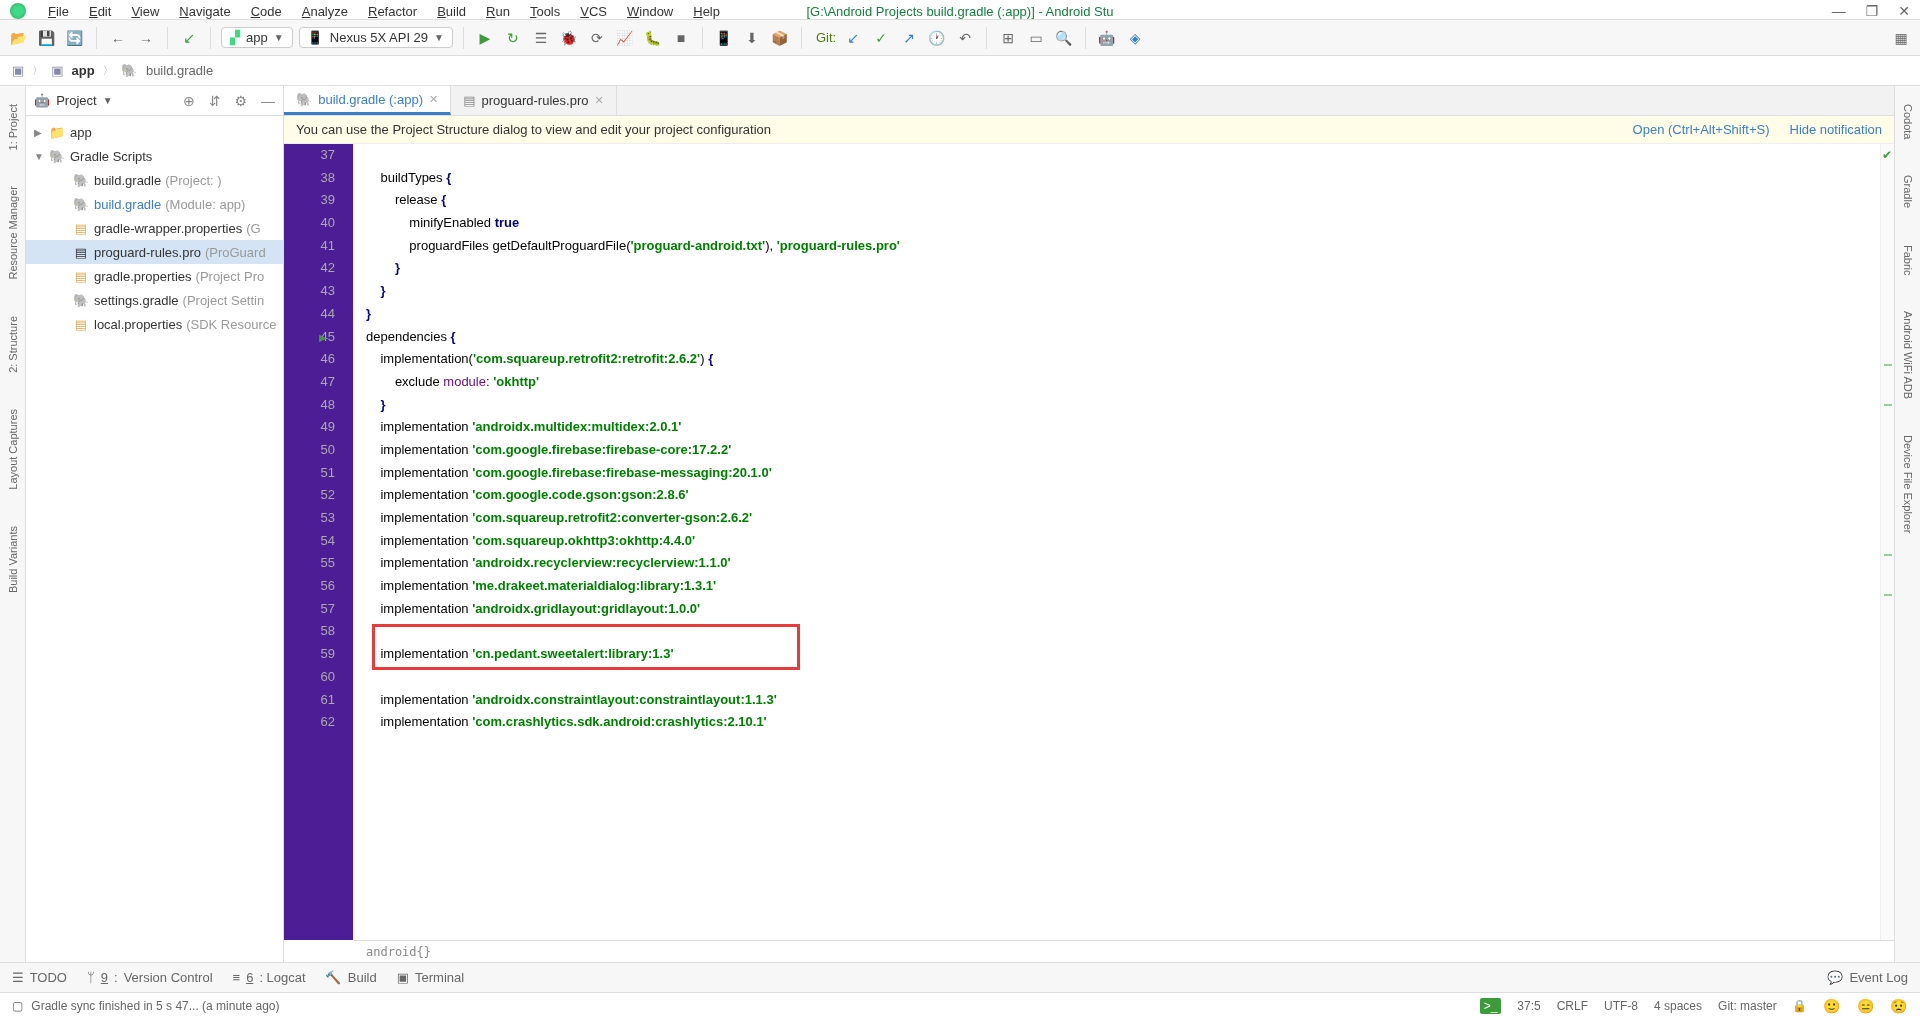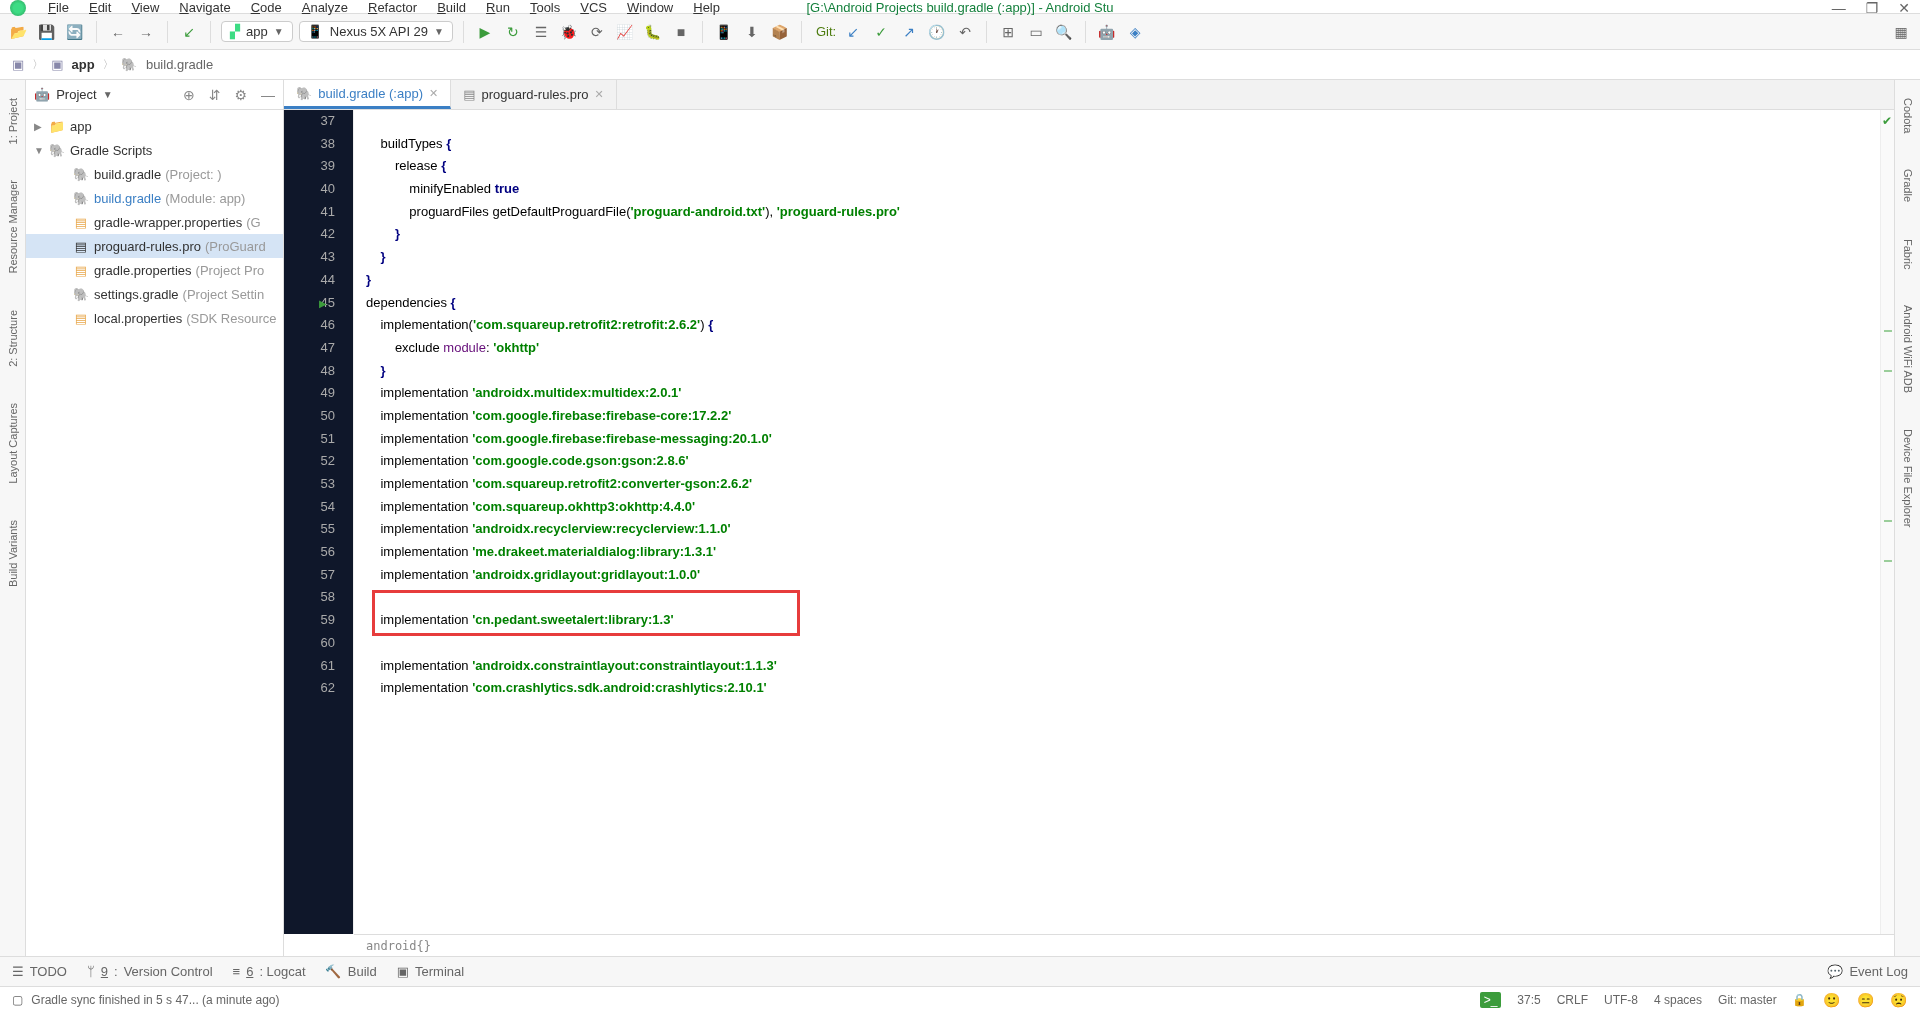--- a/index.html
+++ b/index.html
@@ -1,18 +1,18 @@
 <!DOCTYPE html>
 <html><head>
 <meta charset="utf-8">
 <style>
 * { margin: 0; padding: 0; box-sizing: border-box; font-family: "Segoe UI", Arial, sans-serif; }
 body { width: 1920px; height: 1028px; background: #fff; overflow: hidden; font-size: 13px; color: #333; }
 
-.menubar { display: flex; align-items: flex-start; height: 14px; padding: 0 10px; border-bottom: 1px solid #ddd; }
+.menubar { display: flex; align-items: flex-end; height: 20px; padding: 0 10px; border-bottom: 1px solid #ddd; }
 .menubar .logo { width: 16px; height: 16px; background: radial-gradient(circle, #3ddc84 40%, #2b9e5a 100%); border-radius: 50%; margin-right: 12px; }
 .menubar .menu-item { padding: 0 10px; cursor: pointer; }
 .menubar .menu-item u { text-decoration: underline; }
 .menubar .title { margin-left: auto; margin-right: auto; color: #15803d; position: absolute; left: 50%; transform: translateX(-50%); }
 .menubar .win-controls { margin-left: auto; display: flex; gap: 20px; }
 .menubar .win-btn { cursor: pointer; font-size: 14px; color: #666; }
 
 .toolbar { display: flex; align-items: center; height: 36px; padding: 0 8px; border-bottom: 1px solid #ddd; gap: 6px; background: #f7f7f7; }
 .toolbar .tb-btn { width: 22px; height: 22px; display: flex; align-items: center; justify-content: center; cursor: pointer; color: #666; font-size: 14px; }
 .toolbar .tb-sep { width: 1px; height: 22px; background: #ddd; margin: 0 4px; }
@@ -56,21 +56,21 @@
 .tabs { display: flex; align-items: center; height: 30px; border-bottom: 1px solid #ddd; background: #f2f2f2; }
 .tab { display: flex; align-items: center; height: 100%; padding: 0 12px; gap: 6px; cursor: pointer; border-right: 1px solid #ddd; }
 .tab.active { background: #fff; border-bottom: 3px solid #3b7fc4; }
 .tab .tab-ic { color: #888; }
 .tab .close { color: #aaa; font-size: 11px; }
 .banner { display: flex; align-items: center; height: 28px; padding: 0 12px; background: #fffde7; border-bottom: 1px solid #eee; }
 .banner .link { margin-left: auto; color: #3b7fc4; cursor: pointer; }
 .banner .link + .link { margin-left: 20px; }
 
 .code-wrap { display: flex; flex: 1; overflow: hidden; position: relative; }
-.gutter { width: 70px; background: #0f172a; border-right: 1px solid #eee; font-family: "Consolas", monospace; font-size: 13px; color: #aaa; text-align: right; padding-right: 18px; position: relative; }
+.gutter { width: 70px; background: #4c1d95; border-right: 1px solid #eee; font-family: "Consolas", monospace; font-size: 13px; color: #aaa; text-align: right; padding-right: 18px; position: relative; }
 .gutter-line { height: 22.7px; line-height: 22.7px; }
 .gutter .run-ic { position: absolute; left: 35px; color: #3c9c3c; font-size: 10px; }
 .code { flex: 1; font-family: "Consolas", monospace; font-size: 13px; white-space: pre; overflow: hidden; line-height: 22.7px; padding-left: 0; position: relative; }
 .code-line { height: 22.7px; margin-left: 12px; }
 .kw { color: #000080; font-weight: bold; }
 .str { color: #008000; font-weight: bold; }
 .ident { color: #660e7a; }
 .def { color: #000; }
 .highlight-box { position: absolute; border: 3px solid #e73c3c; pointer-events: none; }
 .right-stripe { width: 14px; border-left: 1px solid #eee; background: #fafafa; position: relative; }
@@ -263,20 +263,25 @@
           <span class="tab-ic">🐘</span>
           <span style="color:#3b7fc4">build.gradle (:app)</span>
           <span class="close">✕</span>
         </div>
         <div class="tab">
           <span class="tab-ic">▤</span>
           <span>proguard-rules.pro</span>
           <span class="close">✕</span>
         </div>
       </div>
+    <div class="banner">
+      <span>You can use the Project Structure dialog to view and edit your project configuration</span>
+      <span class="link">Open (Ctrl+Alt+Shift+S)</span>
+      <span class="link">Hide notification</span>
+    </div>
     <div class="code-wrap">
       <div class="gutter" id="gutter">
           <div class="gutter-line">37</div>
           <div class="gutter-line">38</div>
           <div class="gutter-line">39</div>
           <div class="gutter-line">40</div>
           <div class="gutter-line">41</div>
           <div class="gutter-line">42</div>
           <div class="gutter-line">43</div>
           <div class="gutter-line">44</div>

